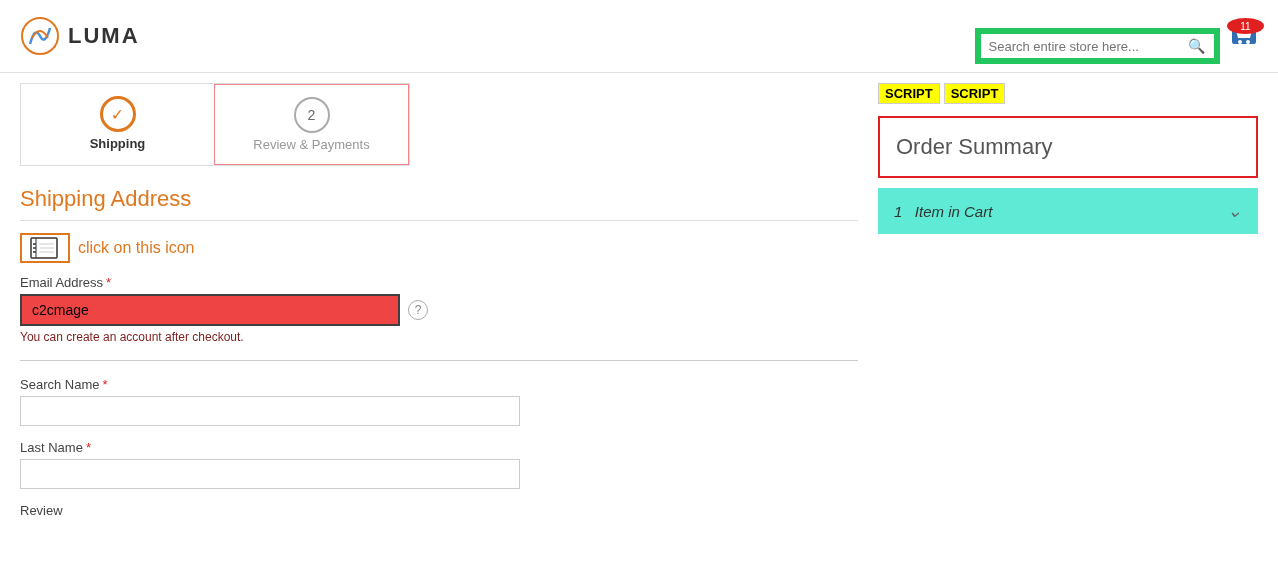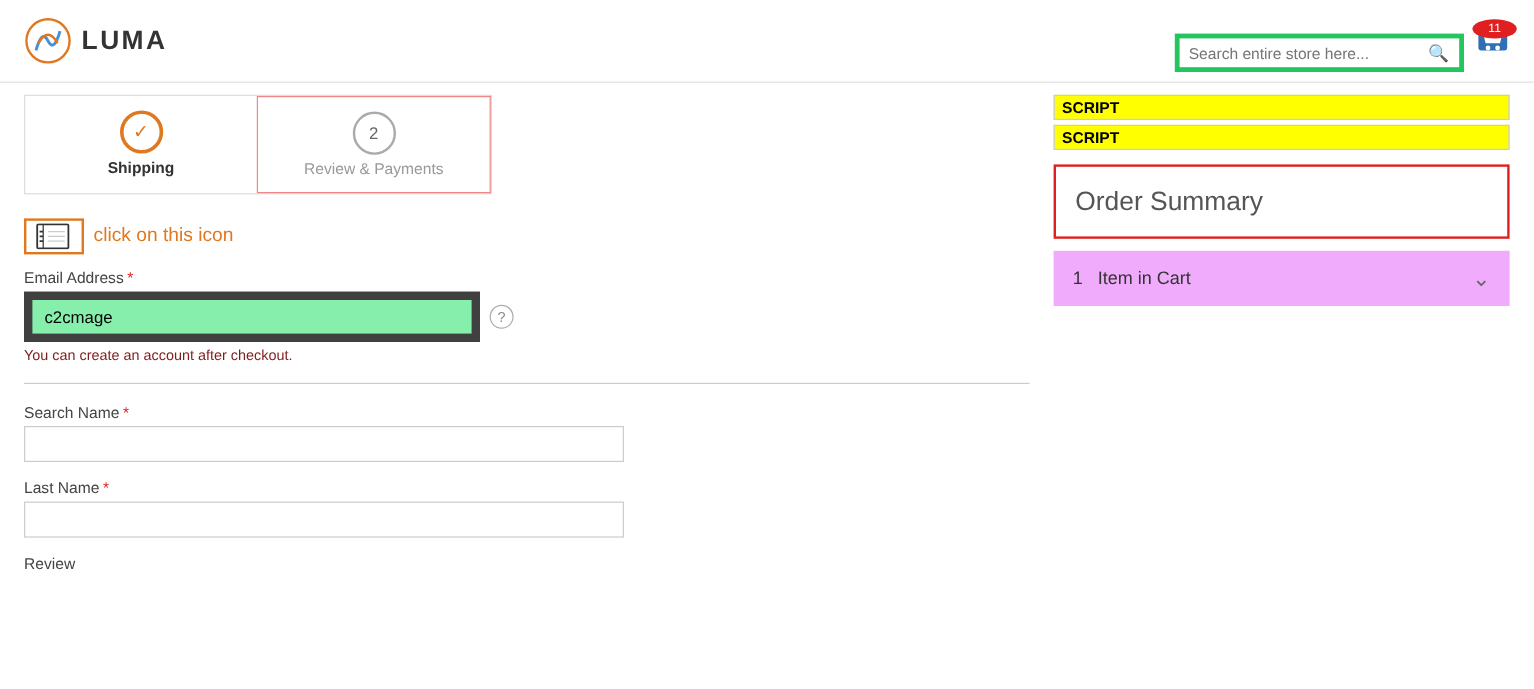--- a/index.html
+++ b/index.html
@@ -29,21 +29,21 @@
       letter-spacing: 2px;
     }
     .header-right {
       display: flex;
       align-items: center;
       gap: 10px;
     }
     .search-box {
       display: flex;
       align-items: center;
-      border: 4px solid #22c55e;
+      border: 6px solid #22c55e;
       padding: 4px 8px;
       margin-top: 20px;
     }
     .search-input {
       border: none;
       outline: none;
       font-size: 13px;
       width: 200px;
       color: #999;
     }
@@ -192,22 +192,22 @@
     .required-star {
       color: #e02020;
     }
     .email-input-wrap {
       display: flex;
       align-items: center;
       gap: 8px;
       margin-bottom: 4px;
     }
     .email-input {
-      background: #86efac;
-      border: 7px solid #404040;
+      background: #ef4444;
+      border: 2px solid #404040;
       padding: 6px 10px;
       font-size: 14px;
       width: 380px;
       outline: none;
     }
     .help-icon {
       color: #888;
       border: 1px solid #aaa;
       border-radius: 50%;
       width: 20px;
@@ -246,22 +246,23 @@
       padding: 16px;
       background: #fff;
       margin-bottom: 10px;
     }
     .order-summary-title {
       font-size: 22px;
       color: #555;
       font-weight: normal;
     }
     .order-summary-outer {
-      background: #f0abfc;
+      background: #5eead4;
       padding: 12px 16px;
+      font-style: italic;
     }
     .cart-summary-row {
       display: flex;
       align-items: center;
       justify-content: space-between;
     }
     .cart-count-text {
       font-size: 15px;
       color: #333;
     }
@@ -269,21 +270,20 @@
       font-size: 18px;
       color: #666;
       cursor: pointer;
     }
 
     
     .script-badges {
       display: flex;
       gap: 4px;
       margin-bottom: 12px;
-      flex-direction: column;
     }
     .script-badge {
       background: #ffff00;
       color: #000;
       font-weight: bold;
       padding: 2px 6px;
       font-size: 13px;
       border: 1px solid #ccc;
     }
 
@@ -328,20 +328,21 @@
       <div class="step step-1">
         <div class="step-circle step-circle-active">✓</div>
         <span class="step-label">Shipping</span>
       </div>
       <div class="step step-2">
         <div class="step-circle step-circle-inactive">2</div>
         <span class="step-label step-label-inactive">Review &amp; Payments</span>
       </div>
     </div>
 
+    <div class="section-title">Shipping Address</div>
 
     <div class="icon-toolbar">
       <button class="icon-btn">
         <svg width="30" height="22" viewBox="0 0 30 22">
           <rect x="1" y="1" width="26" height="20" rx="1" fill="none" stroke="#333" stroke-width="1.5"></rect>
           <line x1="6" y1="1" x2="6" y2="21" stroke="#333" stroke-width="1"></line>
           <line x1="6" y1="7" x2="3" y2="7" stroke="#333" stroke-width="1.5"></line>
           <line x1="6" y1="11" x2="3" y2="11" stroke="#333" stroke-width="1.5"></line>
           <line x1="6" y1="15" x2="3" y2="15" stroke="#333" stroke-width="1.5"></line>
           <line x1="10" y1="7" x2="24" y2="7" stroke="#ccc" stroke-width="1"></line>

